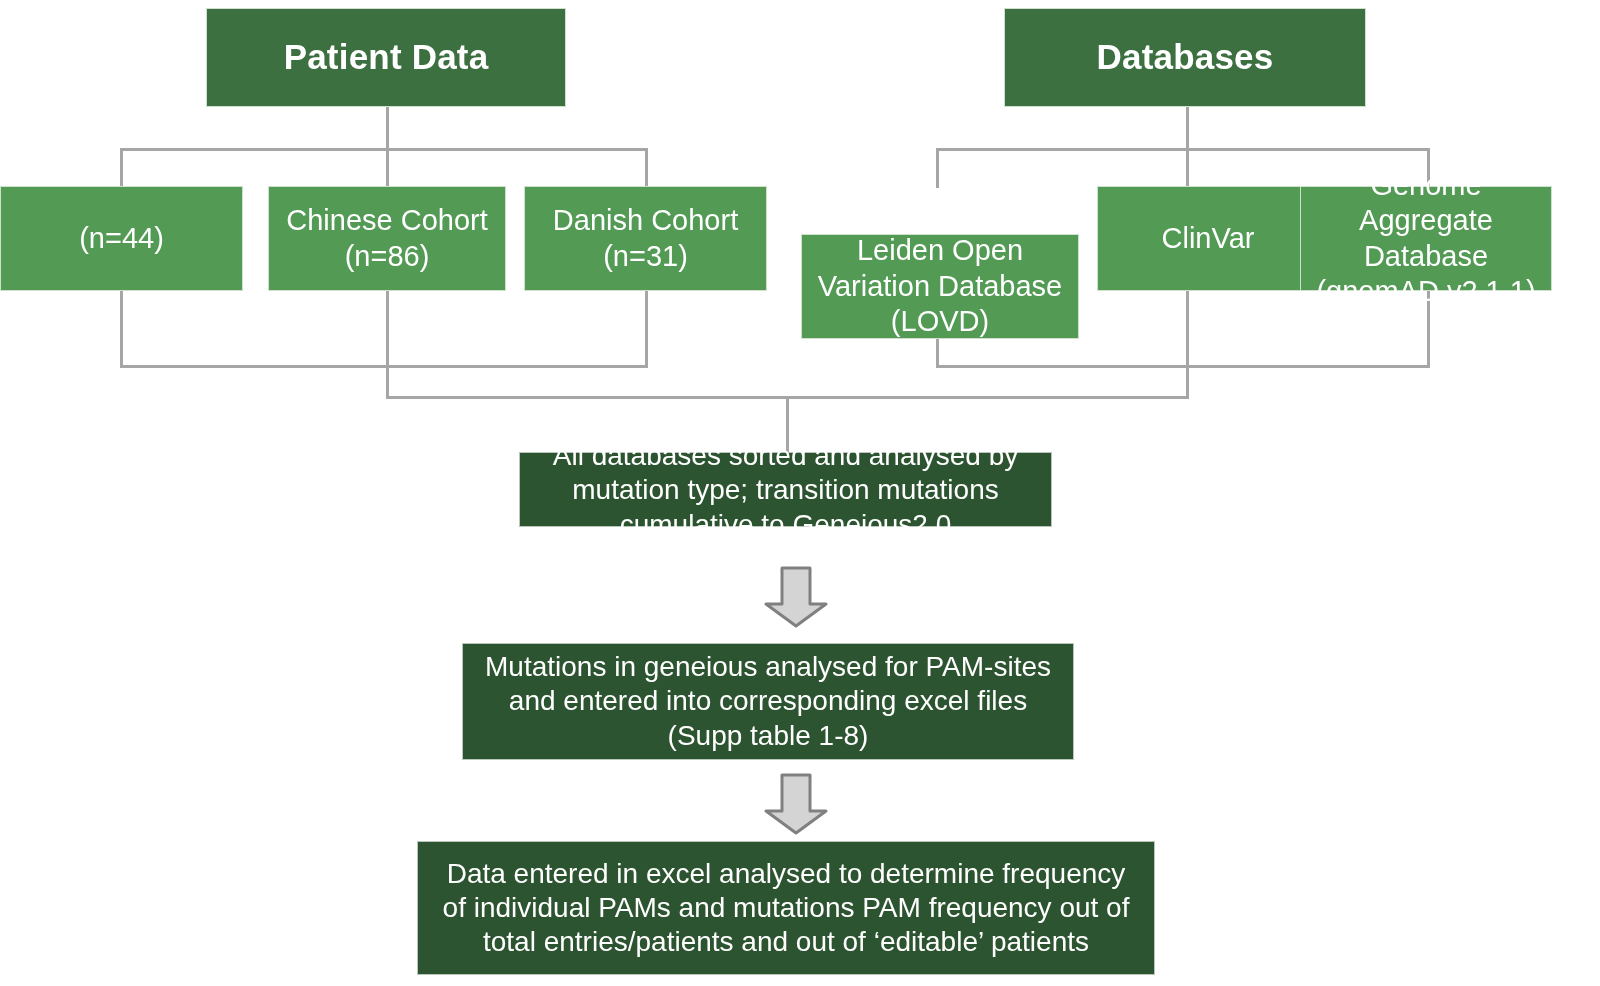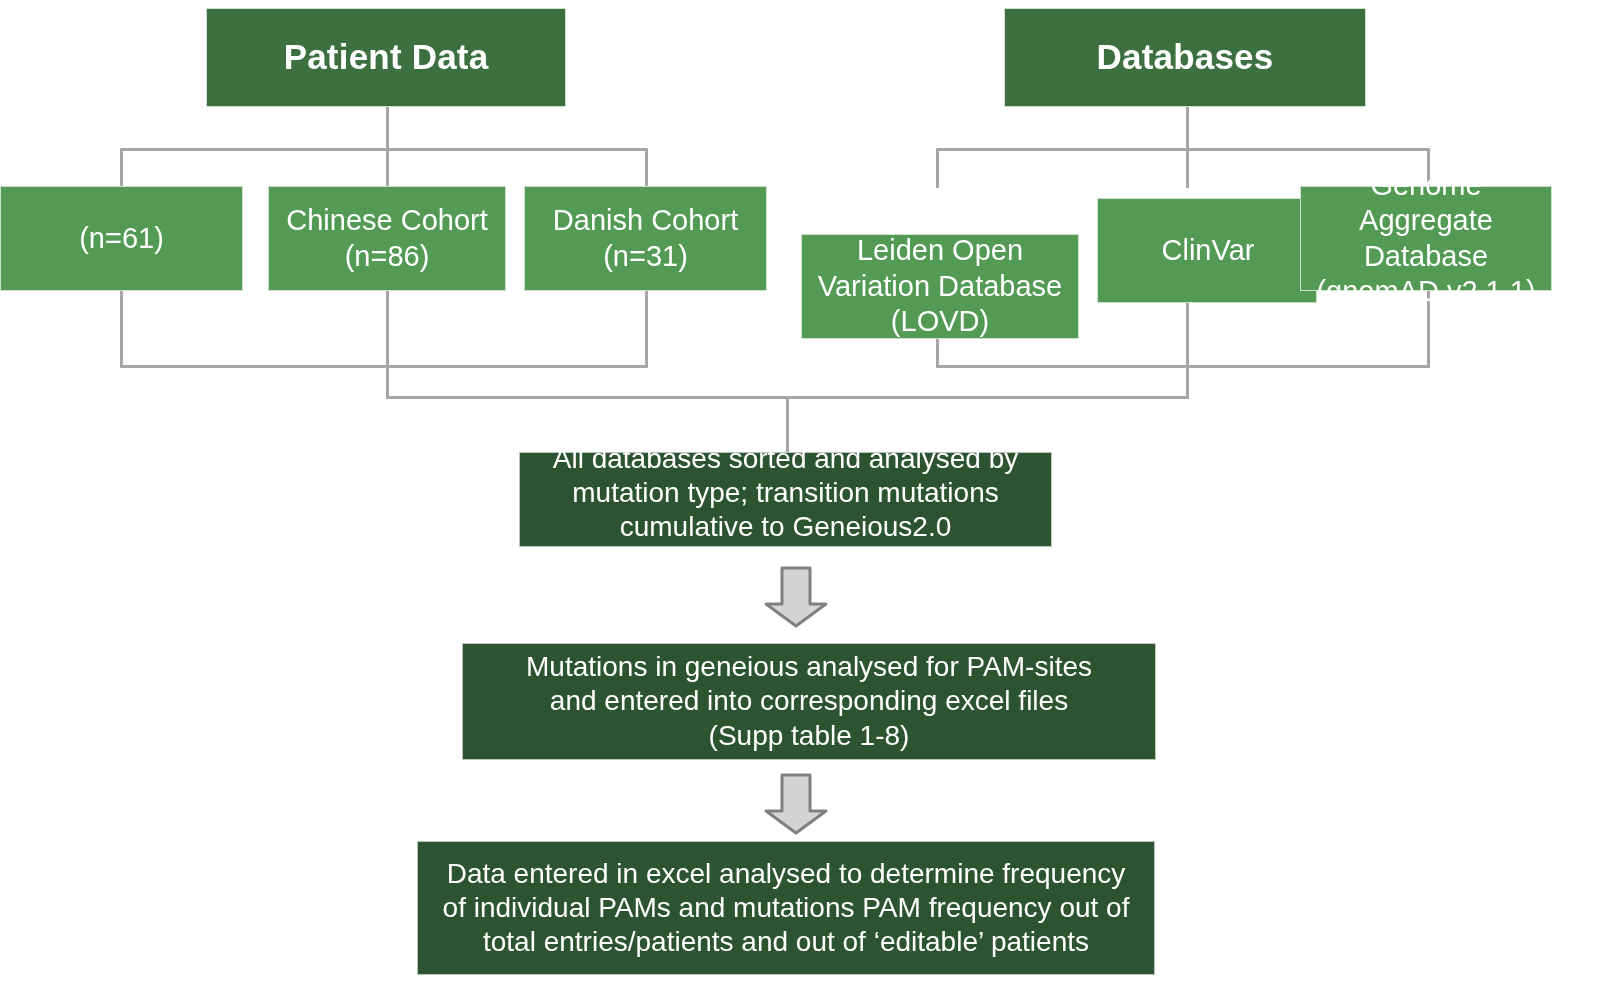--- a/index.html
+++ b/index.html
@@ -89,21 +89,21 @@
   <div class="box box-header" style="left:206px; top:8px; width:360px; height:99px;">
     <span>Patient Data</span>
   </div>
 
   <div class="box box-header" style="left:1004px; top:8px; width:362px; height:99px;">
     <span>Databases</span>
   </div>
 
   <div class="box box-source" style="left:0px; top:186px; width:243px; height:105px;">
     <div>
-      <div>(n=61)</div>
+      <div>(n=44)</div>
     </div>
   </div>
 
   <div class="box box-source" style="left:268px; top:186px; width:238px; height:105px;justify-content:center;">
     <div>
       <div>Chinese Cohort</div>
       <div>(n=86)</div>
     </div>
   </div>
 
@@ -115,49 +115,49 @@
   </div>
 
   <div class="box box-source" style="left:801px; top:186px; width:278px; height:105px;margin-top:48px;">
     <div>
       <div>Leiden Open</div>
       <div>Variation Database</div>
       <div>(LOVD)</div>
     </div>
   </div>
 
-  <div class="box box-source" style="left:1097px; top:198px; width:220px; height:105px;padding-left:8px;">
+  <div class="box box-source" style="left:1097px; top:186px; width:220px; height:105px;padding-left:8px;">
     <div>
       <div>ClinVar</div>
     </div>
   </div>
 
   <div class="box box-source" style="left:1300px; top:186px; width:252px; height:105px;">
     <div>
       <div>Genome Aggregate</div>
       <div>Database</div>
       <div>(gnomAD v2.1.1)</div>
     </div>
   </div>
 
-  <div class="box box-process" style="left:519px; top:452px; width:533px; height:95px; align-items:flex-end;">
+  <div class="box box-process" style="left:519px; top:452px; width:533px; height:75px; align-items:center;">
     <div style="padding-top:2px;">
       <div>All databases sorted and analysed by</div>
       <div>mutation type; transition mutations</div>
       <div>cumulative to Geneious2.0</div>
     </div>
   </div>
 
   <div class="arrow" style="left:762px; top:566px; width:68px; height:62px;">
     <svg width="68" height="62" viewBox="0 0 68 62">
       <polygon points="20,2 48,2 48,38 64,38 34,60 4,38 20,38" fill="#d4d4d4" stroke="#808080" stroke-width="3" stroke-linejoin="round"></polygon>
     </svg>
   </div>
 
-  <div class="box box-process" style="left:462px; top:643px; width:694px; height:117px;">
+  <div class="box box-process" style="left:462px; top:643px; width:612px; height:117px;">
     <div>
       <div>Mutations in geneious analysed for PAM-sites</div>
       <div>and entered into corresponding excel files</div>
       <div>(Supp table 1-8)</div>
     </div>
   </div>
 
   <div class="arrow" style="left:762px; top:773px; width:68px; height:62px;">
     <svg width="68" height="62" viewBox="0 0 68 62">
       <polygon points="20,2 48,2 48,38 64,38 34,60 4,38 20,38" fill="#d4d4d4" stroke="#808080" stroke-width="3" stroke-linejoin="round"></polygon>

